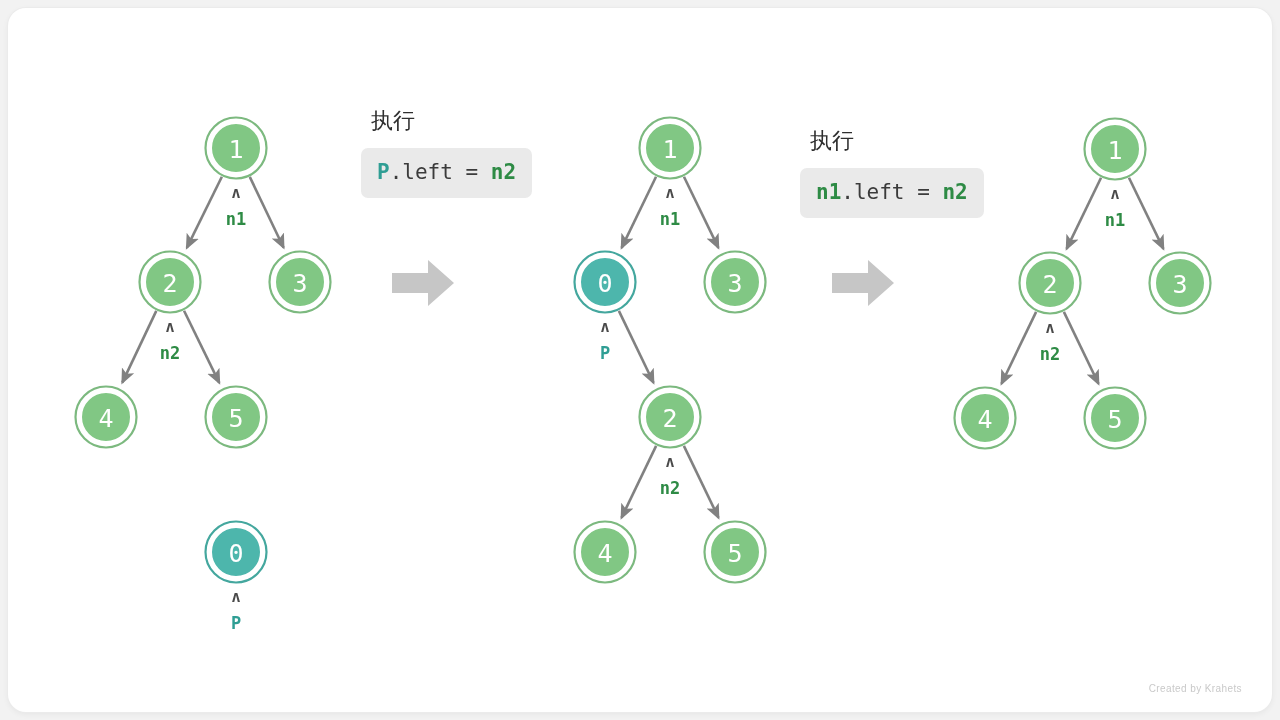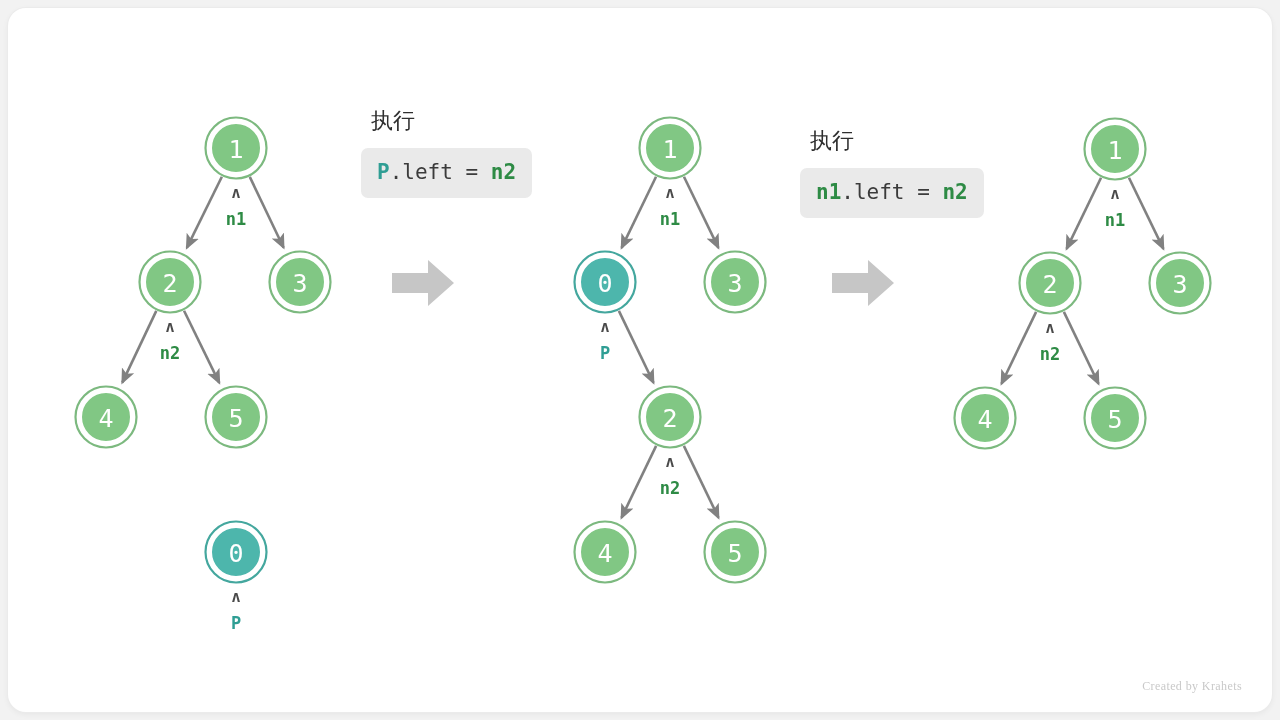--- a/index.html
+++ b/index.html
@@ -73,22 +73,22 @@
     line-height: 1.42;
     color: #3b3b3b;
     white-space: pre;
   }
   .tok-n { color: #2e8b45; font-weight: bold; }
   .tok-p { color: #2f9e94; font-weight: bold; }
   .footer {
     position: absolute;
     right: 30px;
     bottom: 18px;
-    font-family: Liberation Serif, serif;
-    font-size: 12px;
+    font-family: Liberation Sans, sans-serif;
+    font-size: 10px;
     color: #c9c9c9;
     letter-spacing: 0.4px;
   }
 </style>
 </head>
 <body>
 
 <div id="stage">
   <div id="card">
 

